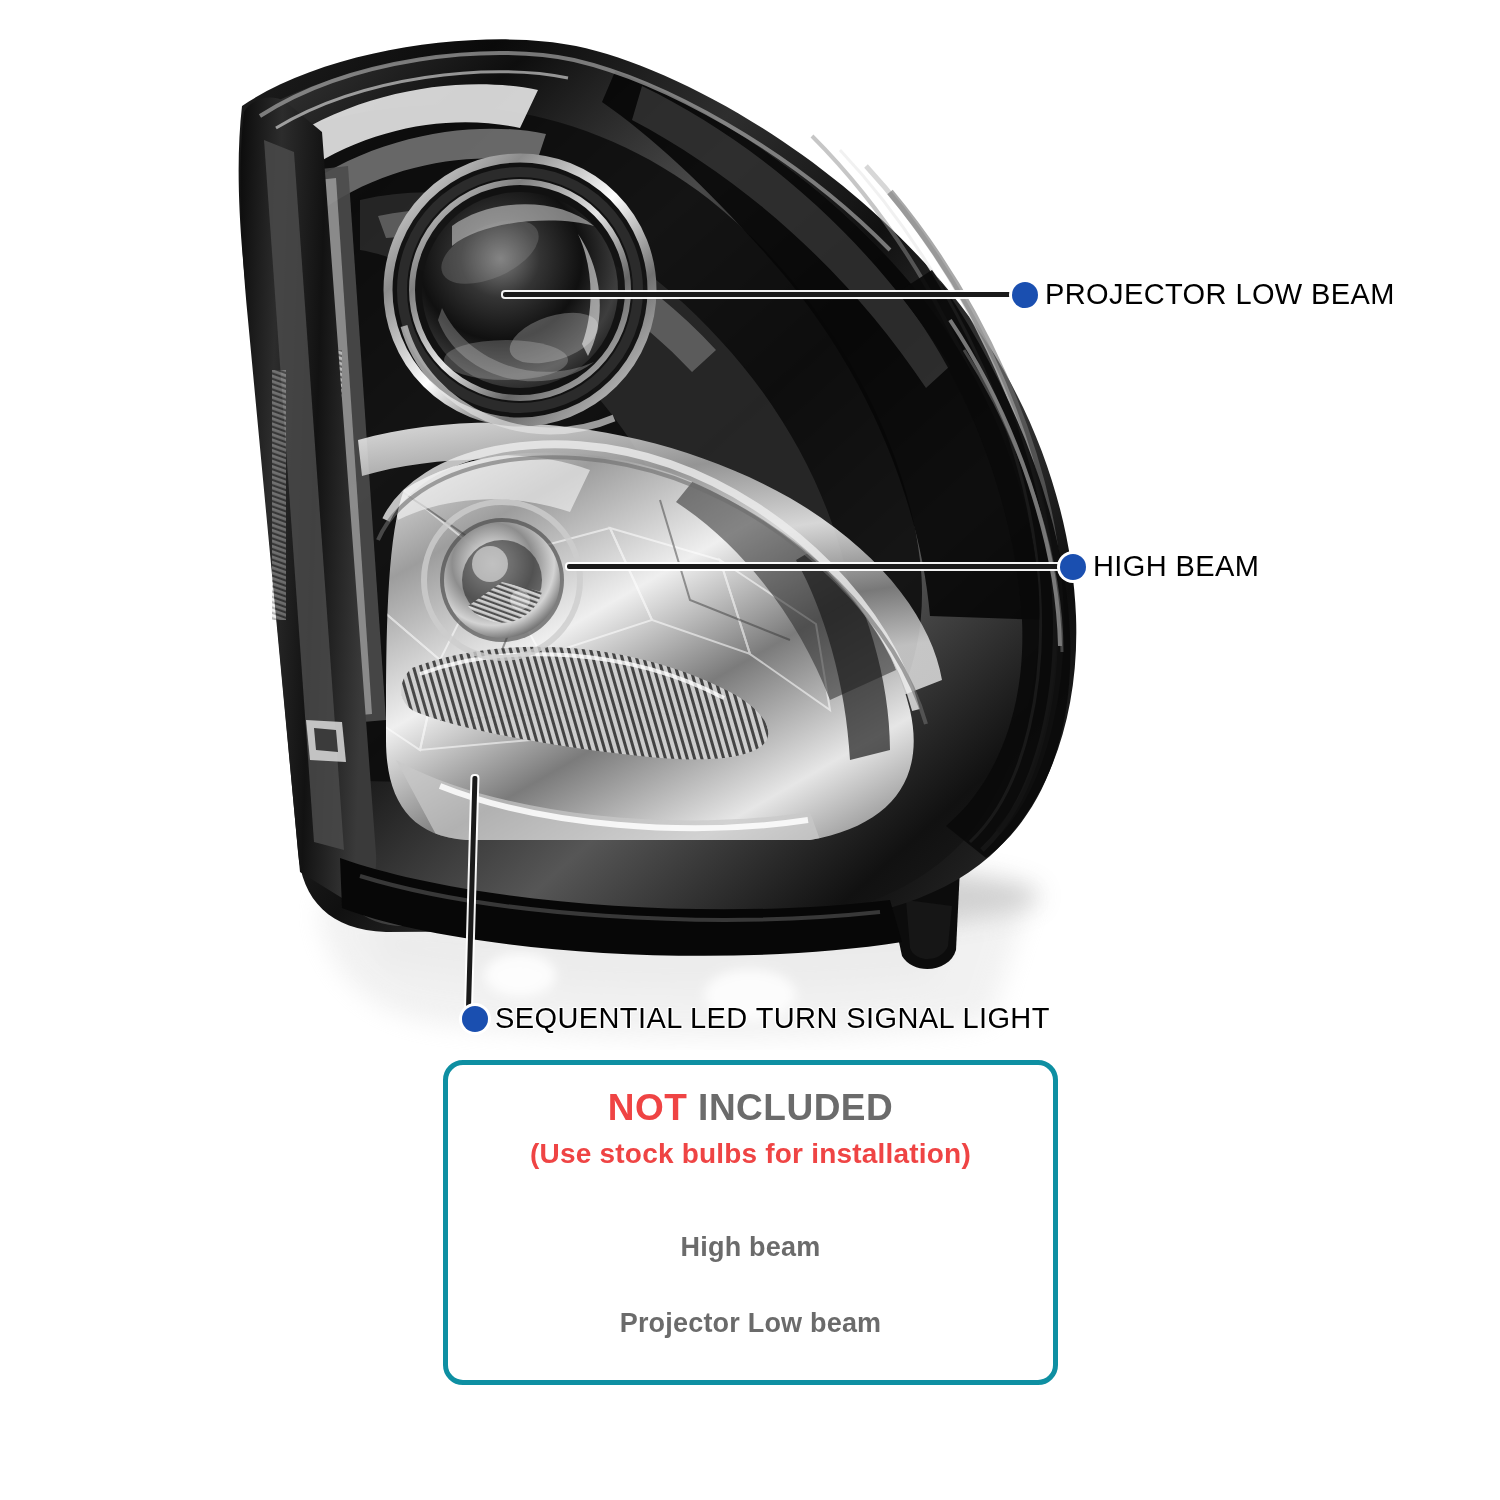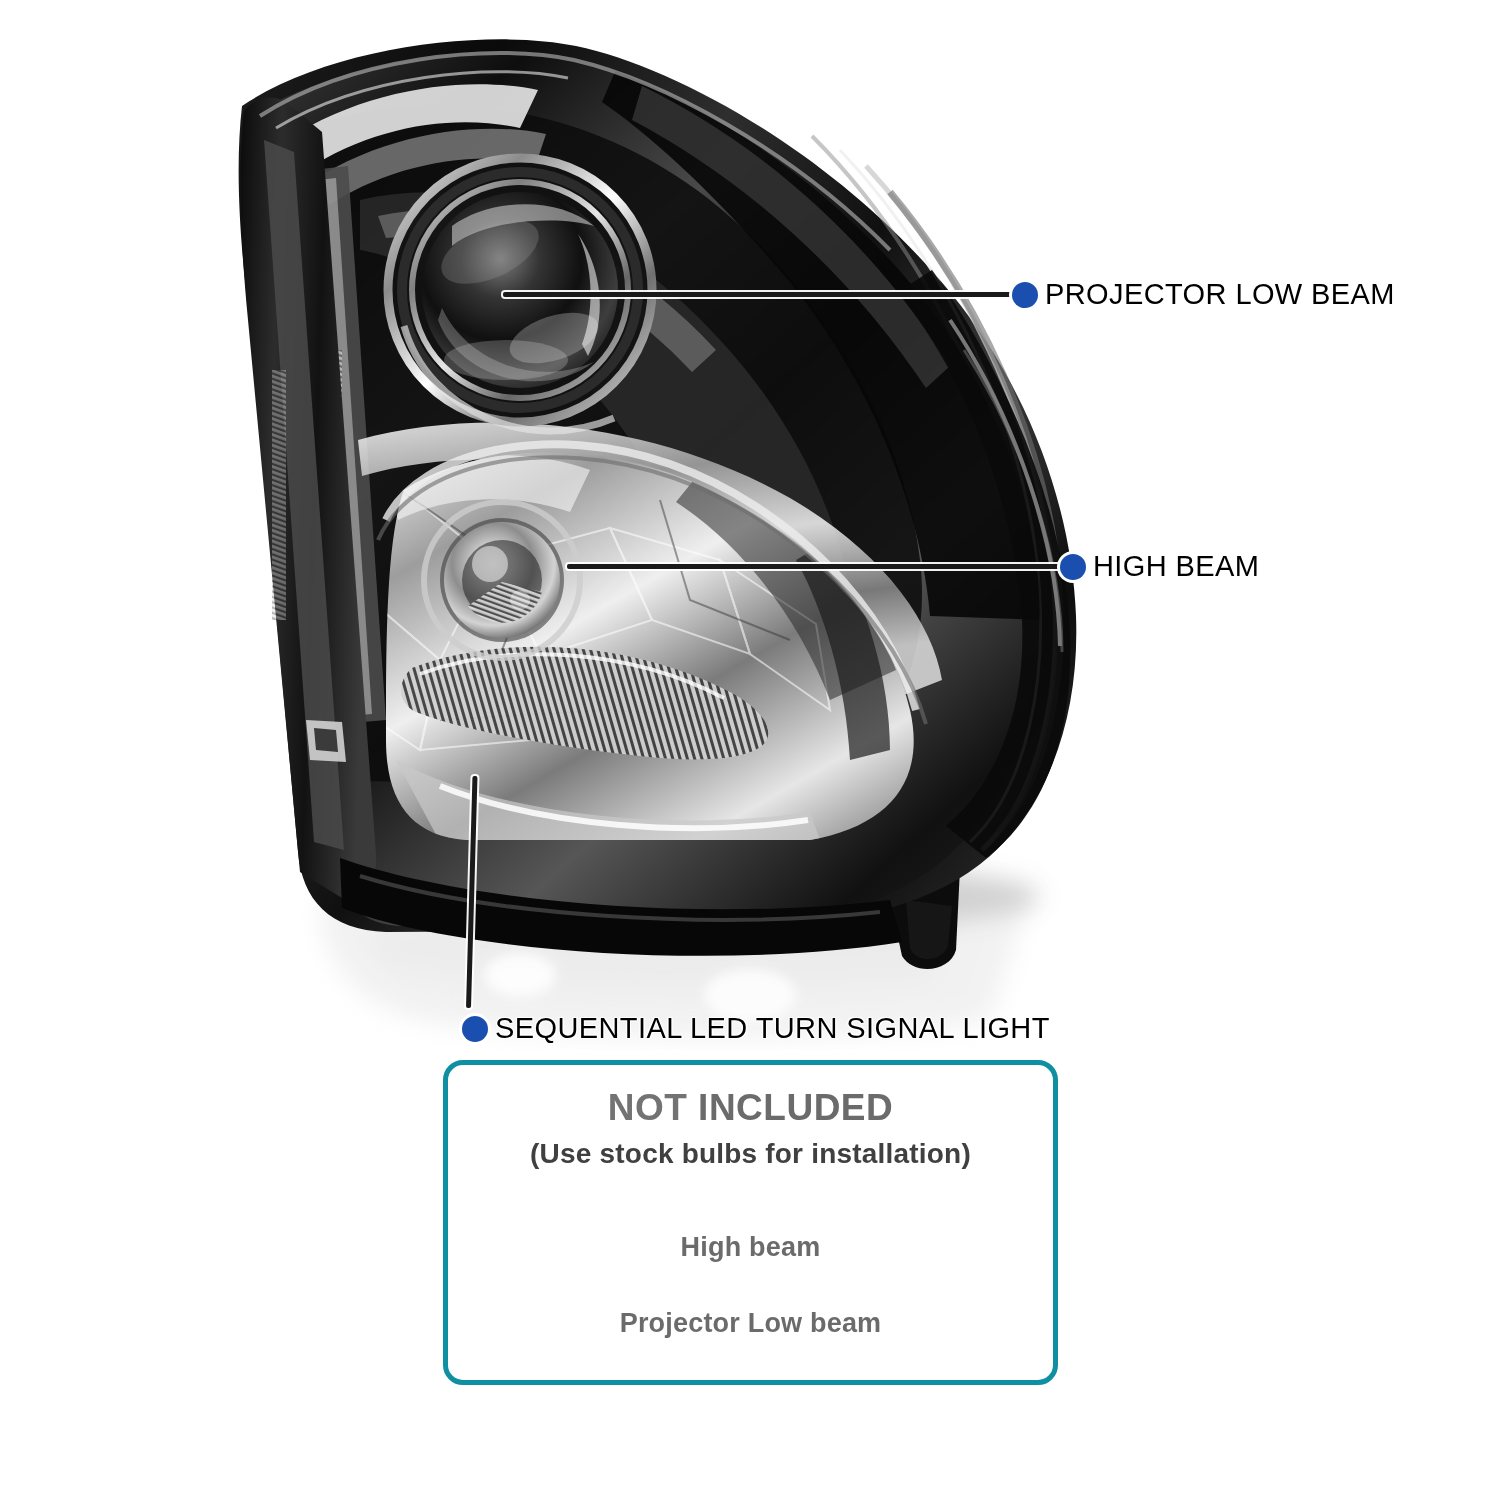--- a/index.html
+++ b/index.html
@@ -54,21 +54,21 @@
     color: #000000;
     font-weight: 400;
     margin-left: 7px;
     text-shadow:
        1px 0 0 #fff, -1px 0 0 #fff, 0 1px 0 #fff, 0 -1px 0 #fff,
        1px 1px 0 #fff, -1px -1px 0 #fff, 1px -1px 0 #fff, -1px 1px 0 #fff;
   }
 
   #callout-projector { left: 1012px; top: 278px; }
   #callout-highbeam  { left: 1060px; top: 550px; }
-  #callout-turn      { left: 462px;  top: 1002px; margin-top: 10px; }
+  #callout-turn      { left: 462px;  top: 1002px; }
 
   
   .leader {
     position: absolute;
     background: #1a1a1a;
   }
   #leader-projector {
     left: 503px;
     top: 292px;
     width: 512px;
@@ -112,27 +112,27 @@
     padding-top: 22px;
   }
   #not-included-title {
     font-size: 37px;
     font-weight: bold;
     letter-spacing: 0.5px;
     color: #6b6b6b;
     line-height: 1.15;
   }
   #not-included-title .word-not {
-    color: #737373;
+    color: #ef4444;
   }
   #not-included-sub {
     margin-top: 8px;
     font-size: 28px;
     font-weight: bold;
-    color: #404040;
+    color: #ef4444;
     letter-spacing: 0.2px;
   }
   .bulb-item {
     font-size: 27px;
     font-weight: bold;
     color: #6b6b6b;
     letter-spacing: 0.2px;
   }
   #bulb-high { margin-top: 62px; }
   #bulb-low  { margin-top: 45px; }

